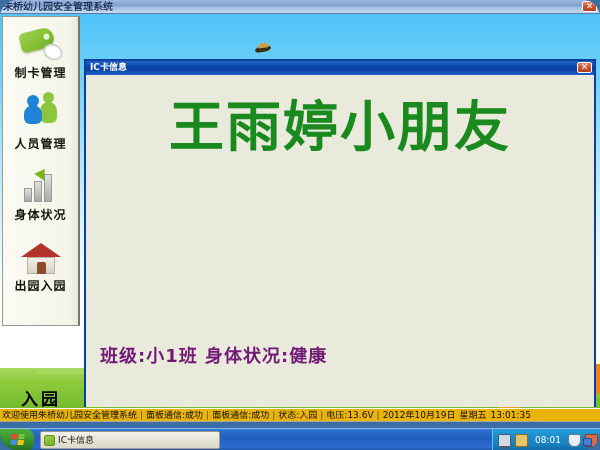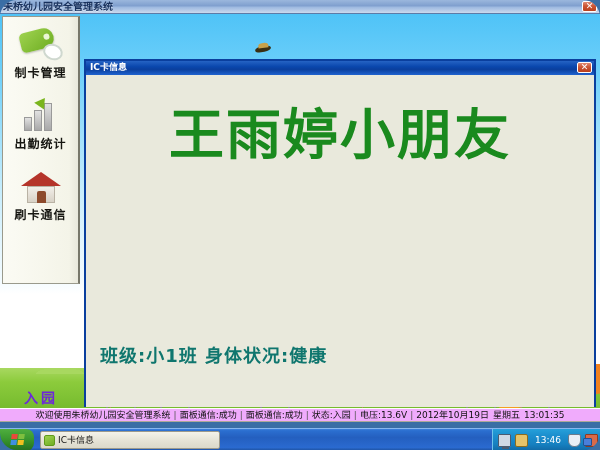--- a/index.html
+++ b/index.html
@@ -96,21 +96,21 @@
     position:absolute;width:16px;height:6px;background:#3a2f12;
     border-radius:50% 50% 45% 45%;transform:rotate(-12deg);
   }
   .bird:after{
     content:"";position:absolute;left:4px;top:-3px;width:10px;height:5px;
     background:#c8a24a;border-radius:50% 50% 0 0;transform:rotate(6deg);
   }
 
   
   .sidebar{
-    position:absolute;left:2px;top:2px;width:78px;height:268px;
+    position:absolute;left:2px;top:2px;width:78px;height:310px;
     background:linear-gradient(to right,#fbfbf4 0%,#f4f4e8 88%,#e8e8dc 100%);
     border:1px solid #9a9a8c;border-right:2px solid #77776a;
     box-sizing:border-box;
     display:flex;flex-direction:column;align-items:center;
     padding-top:4px;
   }
   .side-item{
     width:100%;height:71px;
     display:flex;flex-direction:column;align-items:center;justify-content:flex-start;
     cursor:pointer;
@@ -121,21 +121,21 @@
   .side-label{
     font-size:12px;line-height:16px;color:#151510;font-weight:bold;
     letter-spacing:1px;margin-top:1px;
     font-family:"DejaVu Sans","Liberation Sans",sans-serif;
   }
   .sidebar-footer{
     position:absolute;left:2px;top:372px;width:78px;height:22px;
     display:flex;align-items:center;justify-content:center;
   }
   .sidebar-footer span{
-    font-size:14px;font-weight:bold;color:#6d28d9;letter-spacing:3px;
+    font-size:17px;font-weight:bold;color:#000000;letter-spacing:3px;
   }
 
   
   .ic-tag{position:absolute;left:2px;top:6px;width:34px;height:20px;
     background:linear-gradient(150deg,#9ed24f,#6fae23);border-radius:5px 10px 10px 5px;
     transform:rotate(-14deg);box-shadow:0 1px 2px rgba(0,0,0,.25);}
   .ic-tag:after{content:"";position:absolute;right:4px;top:6px;width:6px;height:6px;
     border-radius:50%;background:#eaf6d6;}
   .ic-tag-pen{position:absolute;right:1px;bottom:4px;width:16px;height:12px;
     border:2px solid #cfd8cf;border-radius:50%;background:#ffffff;transform:rotate(20deg);}
@@ -191,40 +191,40 @@
   .winbtn.child-close{right:2px;top:1px;}
   .child-body{
     position:absolute;left:0;top:14px;width:100%;height:332px;
     background:#e9e9dc;overflow:hidden;
   }
 
   .welcome{
     text-align:center;color:#1a8a1e;font-weight:bold;
     font-family:"DejaVu Sans","Liberation Sans",sans-serif;
   }
-  .welcome-line1{font-size:55px;line-height:64px;letter-spacing:2px;margin-top:28px;}
+  .welcome-line1{font-size:55px;line-height:64px;letter-spacing:2px;margin-top:20px;}
   .welcome-line2{font-size:55px;line-height:64px;letter-spacing:2px;margin-top:4px;}
 
   .info-row{
     position:absolute;left:0;top:266px;width:100%;height:26px;
   }
   .info-left{
     position:absolute;left:14px;top:0;font-size:18px;font-weight:bold;
-    color:#0f766e;letter-spacing:1px;white-space:nowrap;
+    color:#701a75;letter-spacing:1px;white-space:nowrap;
   }
   .info-right{
     position:absolute;right:10px;top:4px;font-size:13px;font-weight:bold;
     color:#d40000;letter-spacing:0px;white-space:nowrap;
   }
 
   
   .statusbar{
     position:absolute;left:0;top:408px;width:600px;height:14px;
-    background:#f0abfc;border-top:1px solid #fdfdfa;border-bottom:1px solid #aca899;
-    box-sizing:border-box;display:flex;align-items:center;justify-content:center;
+    background:#eab308;border-top:1px solid #fdfdfa;border-bottom:1px solid #aca899;
+    box-sizing:border-box;display:flex;align-items:center;
   }
   .statusbar .cell{
     font-size:9px;line-height:12px;color:#111;white-space:nowrap;
     padding:0 2px;
   }
   .statusbar .sep{color:#555;padding:0 1px;font-size:9px;}
 
   
   .taskbar{
     position:absolute;left:0;top:428px;width:600px;height:22px;
@@ -332,38 +332,45 @@
     <div class="sidebar">
 
       <div class="side-item">
         <div class="side-icon">
           <span class="ic-tag"></span>
             <span class="ic-tag-pen"></span>
         </div>
         <div class="side-label">制卡管理</div>
       </div>
 
+      <div class="side-item">
+        <div class="side-icon">
+          <span class="ic-person-green"></span>
+            <span class="ic-person-blue"></span>
+        </div>
+        <div class="side-label">人员管理</div>
+      </div>
 
       <div class="side-item">
         <div class="side-icon">
           <span class="ic-bar b1"></span>
             <span class="ic-bar b2"></span>
             <span class="ic-bar b3"></span>
           <span class="ic-arrow"></span>
         </div>
-        <div class="side-label">出勤统计</div>
+        <div class="side-label">身体状况</div>
       </div>
 
       <div class="side-item">
         <div class="side-icon">
           <span class="ic-roof"></span>
             <span class="ic-house"></span>
             <span class="ic-door"></span>
         </div>
-        <div class="side-label">刷卡通信</div>
+        <div class="side-label">出园入园</div>
       </div>
 
 
     </div>
 
     <div class="sidebar-footer">
       <span>入园</span>
     </div>
 
     <div class="child-window">
@@ -412,19 +419,19 @@
     </div>
 
     <div class="task-item">
       <span class="ticon"></span>
       <span class="tlabel">IC卡信息</span>
     </div>
 
     <div class="tray">
       <span class="tr-icon ti-monitor"></span>
       <span class="tr-icon ti-plug"></span>
-      <span class="clock">13:46</span>
+      <span class="clock">08:01</span>
       <span class="tr-icon ti-shield"></span>
       <span class="tr-icon ti-net"></span>
     </div>
   </div>
 
 </div>
 
 </body></html>

